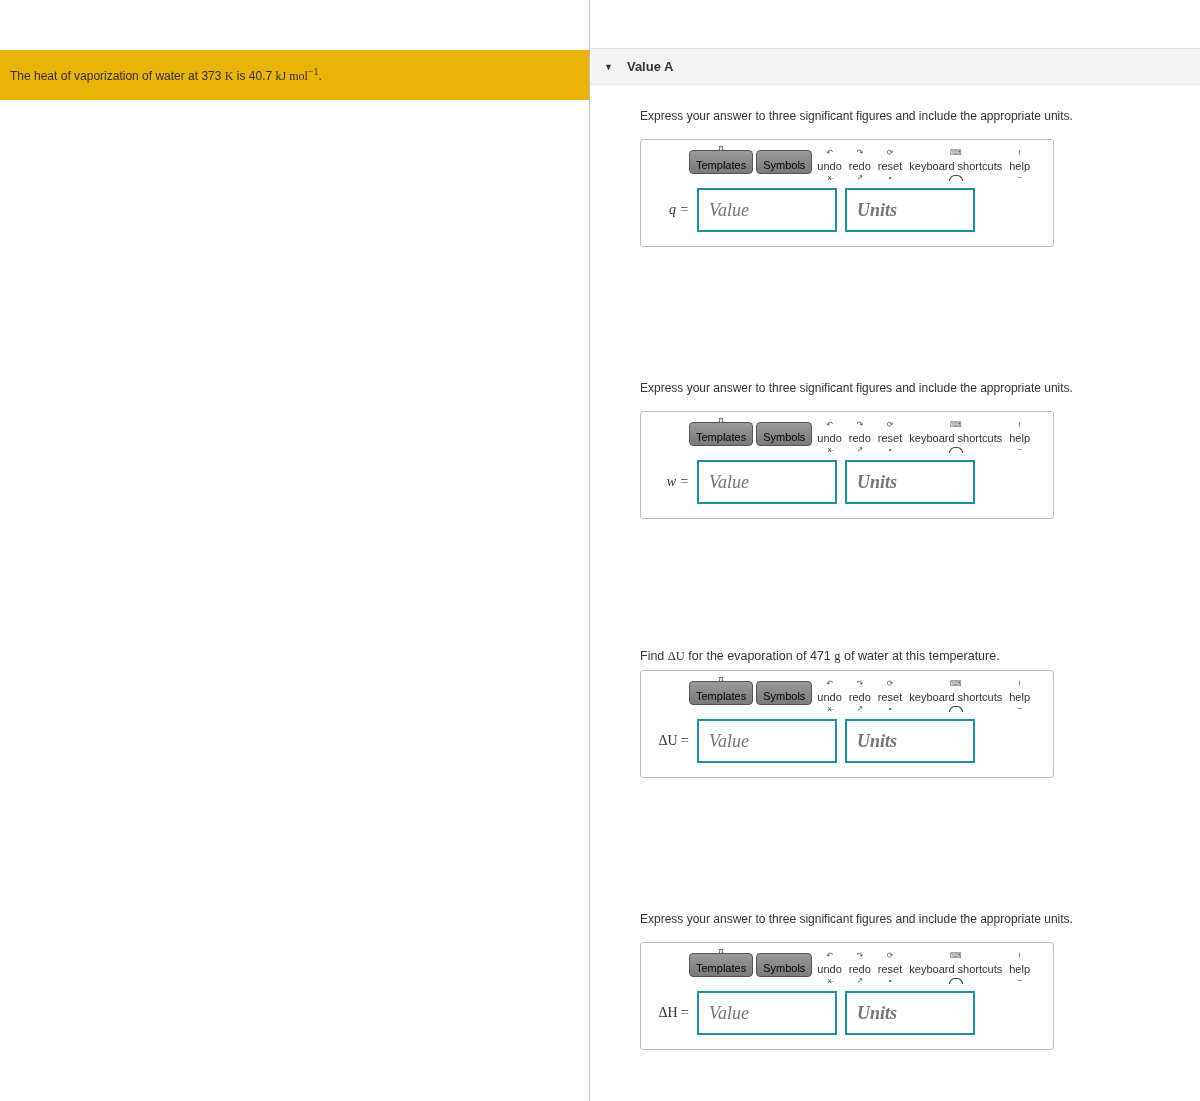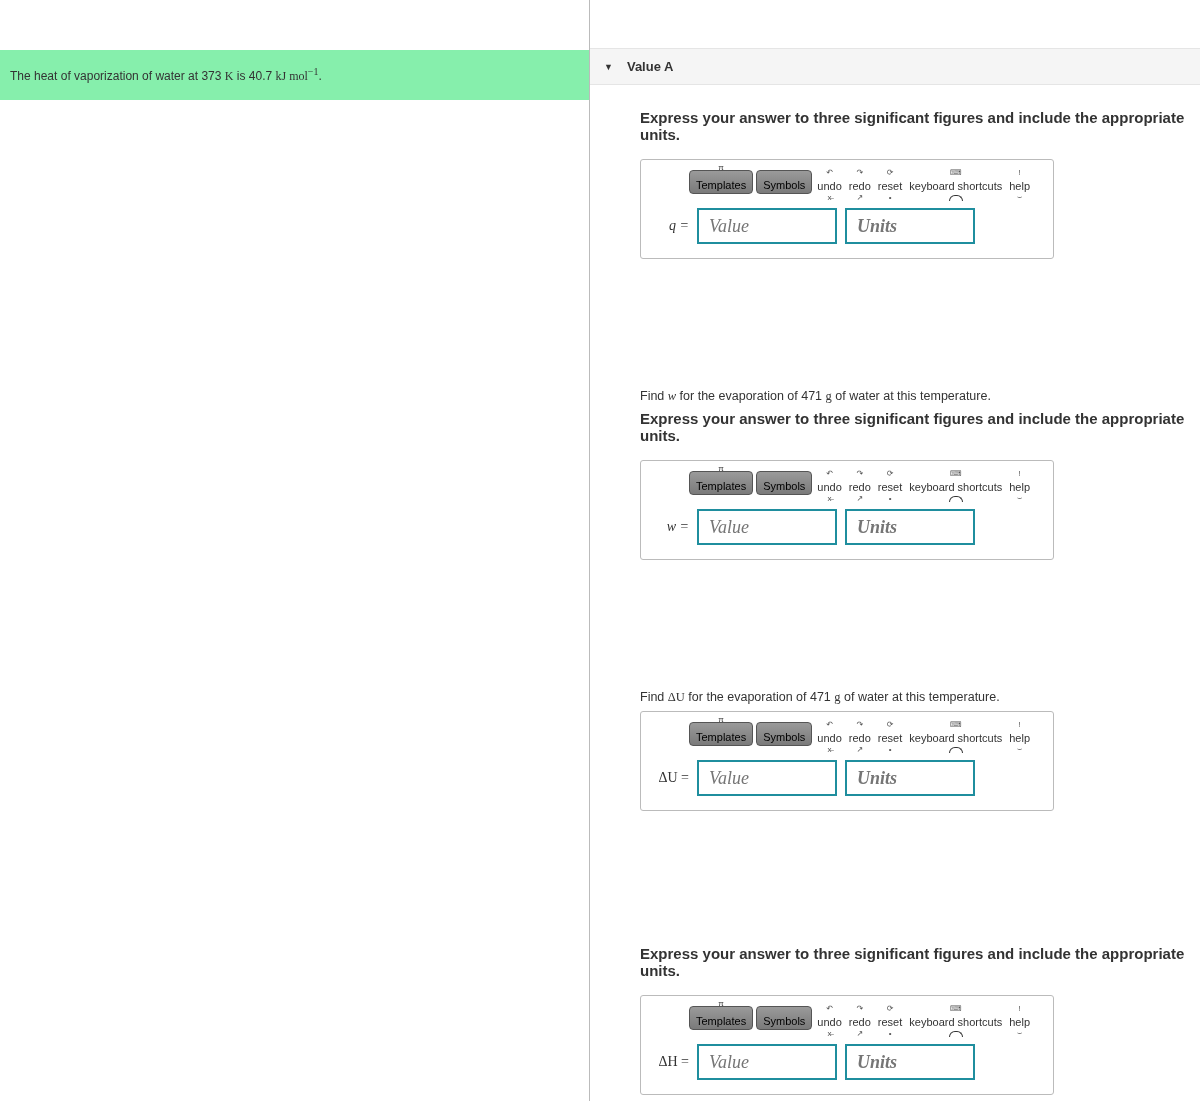--- a/index.html
+++ b/index.html
@@ -8,21 +8,21 @@
     font-family: Arial, Helvetica, sans-serif;
     font-size: 13px;
     color: #333;
     background: #fff;
     width: 1200px;
   }
   .layout { display: flex; }
   .left-col { width: 590px; min-height: 1101px; border-right: 1px solid #bbb; padding-top: 50px; }
   .right-col { flex: 1; padding-top: 48px; }
   .info-box {
-    background: #86efac;
+    background: #eab308;
     padding: 14px 10px;
     font-size: 12px;
     line-height: 1.6;
   }
   .info-box .rm { font-family: "Times New Roman", serif; }
   .part-header {
     background: #f5f5f5;
     border-top: 1px solid #e5e5e5;
     border-bottom: 1px solid #e5e5e5;
     padding: 10px 14px;
@@ -30,21 +30,21 @@
     font-size: 13px;
     display: flex;
     align-items: center;
     gap: 14px;
   }
   .part-header .caret { font-size: 9px; }
   .question-block { padding: 20px 0 0 50px; }
   .q-prompt { font-size: 12.5px; margin: 0 0 6px 0; }
   .q-prompt .it { font-family: "Times New Roman", serif; font-style: italic; }
   .q-prompt .rm { font-family: "Times New Roman", serif; }
-  .q-instr { font-size: 15px; font-weight: bold; margin: 4px 0 16px 0; }
+  .q-instr { font-size: 12px; font-weight: normal; margin: 4px 0 16px 0; }
   .answer-box {
     border: 1px solid #bbb;
     border-radius: 3px;
     width: 414px;
     padding: 10px 14px 14px 14px;
     margin-bottom: 110px;
   }
   .answer-box.last { margin-bottom: 14px; }
   .toolbar { display: flex; align-items: flex-end; gap: 3px; margin: 0 0 14px 34px; }
   .tool-btn {
@@ -67,21 +67,21 @@
     font-size: 11px; color: #333; position: relative;
     padding: 9px 2px 2px 2px; cursor: pointer;
   }
   .tool-flat .top-mark { position: absolute; top: -3px; left: 0; right: 0; text-align: center; font-size: 8px; color: #555; }
   .tool-flat .bot-mark { position: absolute; bottom: -8px; left: 0; right: 0; text-align: center; font-size: 8px; color: #555; }
   .arc { display:inline-block; width:14px; height:6px; border:1px solid #333; border-bottom:none; border-radius: 10px 10px 0 0; vertical-align: middle;}
   .entry-row { display: flex; align-items: center; gap: 8px; }
   .var-label { font-family: "Times New Roman", serif; font-size: 14px; min-width: 34px; text-align: right; }
   .value-input, .units-input {
     border: 2px solid #1f8e9e;
-    height: 36px;
+    height: 44px;
     font-family: "Times New Roman", serif;
     font-style: italic;
     font-size: 18px;
     color: #aaa;
     padding: 0 10px;
     background: #fff;
   }
   .value-input { width: 140px; }
   .units-input { width: 130px; font-weight: bold; }
 </style>
@@ -120,23 +120,20 @@
         </div>
         <div class="entry-row">
           <span class="var-label"><i>q =</i></span>
           <input class="value-input" placeholder="Value" style="">
           <input class="units-input" placeholder="Units" style="">
         </div>
       </div>
     </div>
 
     <div class="question-block">
-      <p class="q-prompt">
-        <span>Find </span><span class="it">w</span><span> for the evaporation of 471 </span><span class="rm">g</span><span> of water at this temperature.</span>
-      </p>
       <p class="q-instr">Express your answer to three significant figures and include the appropriate units.</p>
       <div class="answer-box">
         <div class="toolbar">
           <div class="tool-btn">
               <span class="top-mark">π</span>
               <span>Templates</span>
             </div>
           <div class="tool-btn">
               <span>Symbols</span>
             </div>

